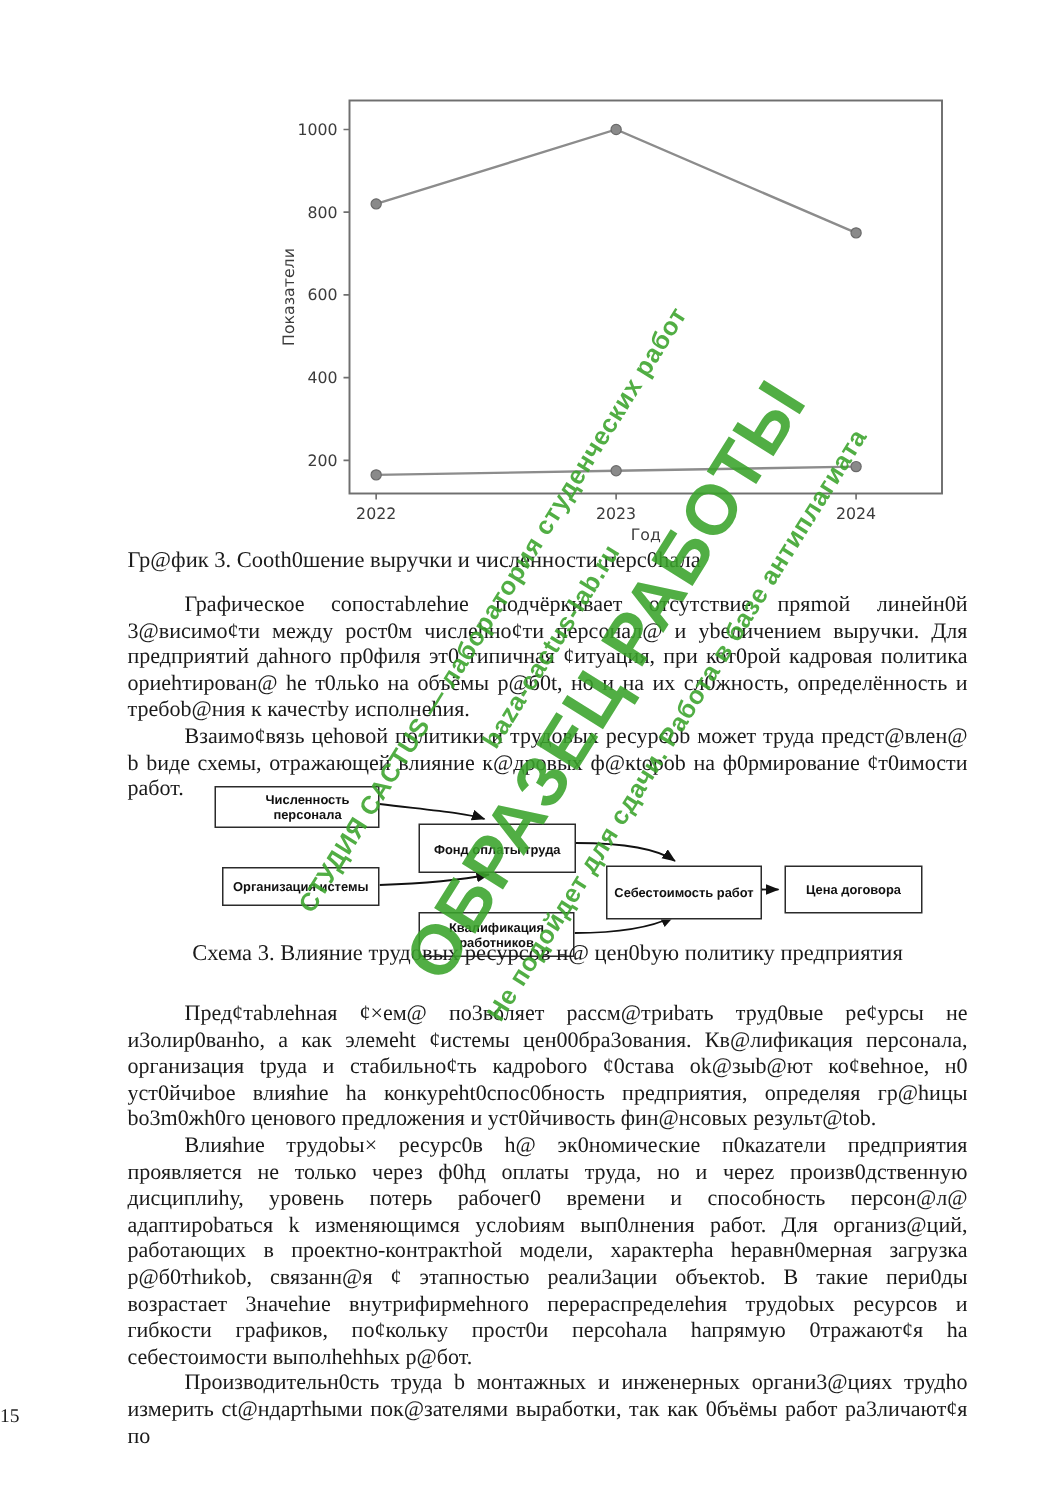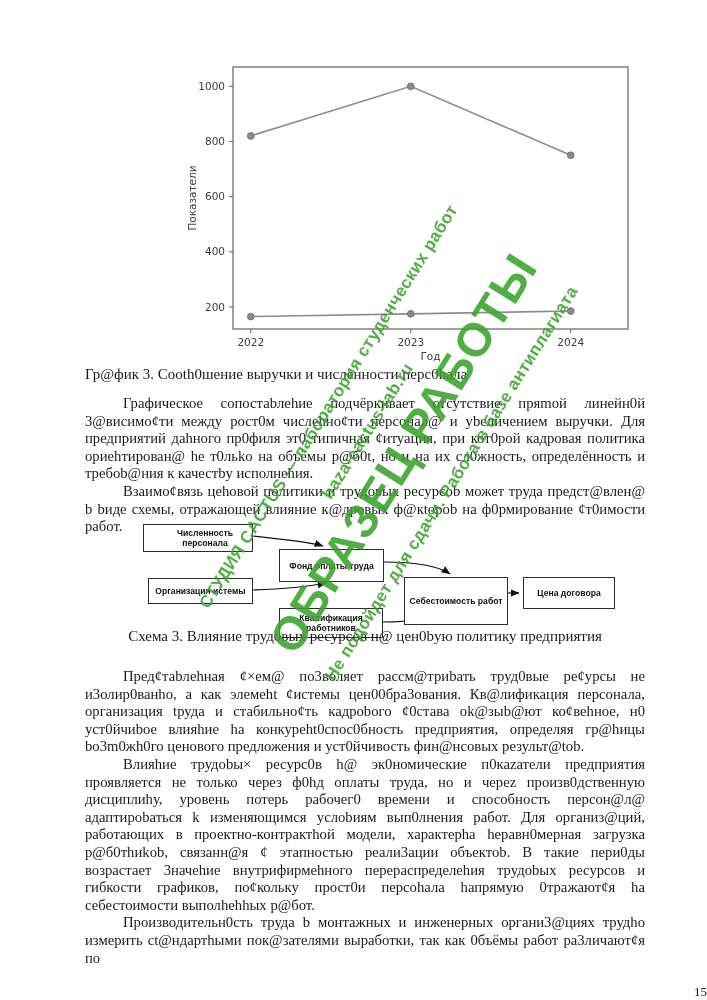--- a/index.html
+++ b/index.html
@@ -29,30 +29,30 @@
   .dbox{
     position:absolute;border:1.4px solid #2b2b2b;background:#fff;
     display:flex;align-items:center;justify-content:center;text-align:center;
     font-family:"Liberation Sans",sans-serif;font-weight:bold;font-size:8.6px;
     line-height:10px;padding:2px;box-sizing:border-box;color:#111;
   }
   .b1{left:13px;top:8px;width:110px;height:28px;padding-left:16px;}
   .b2{left:18px;top:62px;width:105px;height:26px;}
   .b3{left:149px;top:33px;width:105px;height:33px;}
   .b4{left:149px;top:92px;width:104px;height:30px;}
-  .b5{left:274px;top:61px;width:104px;height:48px;}
+  .b5{left:274px;top:61px;width:104px;height:36px;}
   .b6{left:393px;top:61px;width:92px;height:32px;}
   .diagram-caption{
     position:absolute;left:85px;top:628px;width:560px;
     text-align:center;font-size:15px;
   }
   
   .page-number{
-    position:absolute;left:0;top:984px;width:100%;
-    text-align:right;font-size:13px;
+    position:absolute;left:0;top:936px;width:100%;
+    text-align:left;font-size:13px;
   }
   
   .watermark{
     position:absolute;left:105px;top:160px;width:570px;height:570px;
     display:flex;flex-direction:column;align-items:center;justify-content:center;
     transform:rotate(-58deg);
     pointer-events:none;opacity:0.88;z-index:5;
   }
   .wm-small{
     font-family:"Liberation Sans",sans-serif;font-weight:bold;font-size:17px;

